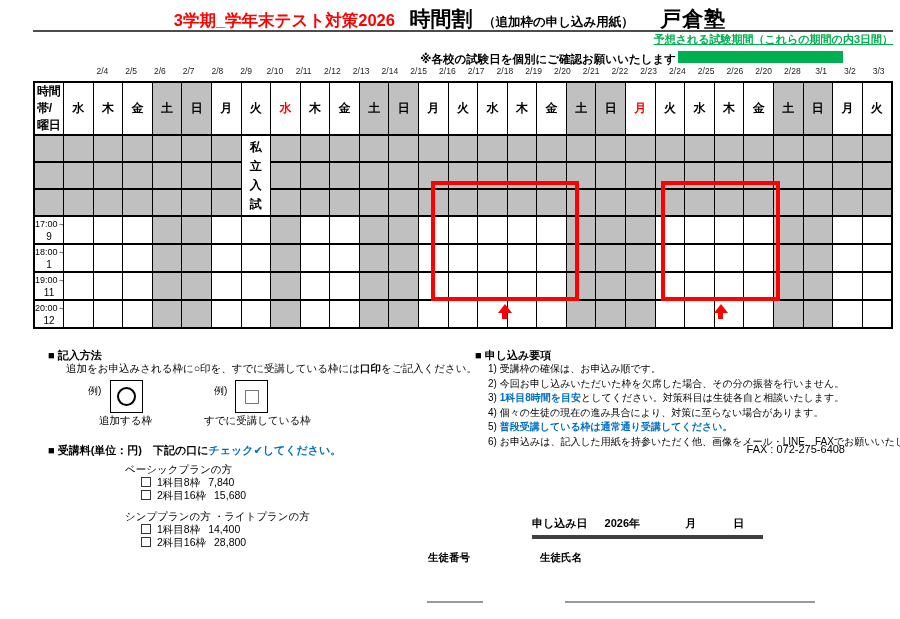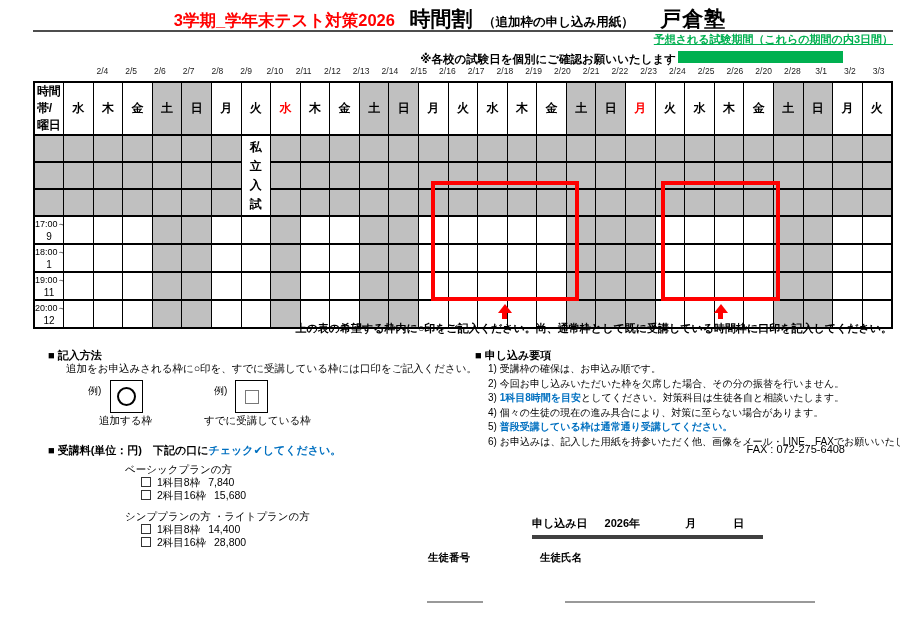--- a/index.html
+++ b/index.html
@@ -45,21 +45,21 @@
   .arrow { width:14px; }
   .arrow .tri { width:0; height:0; border-left:7px solid transparent; border-right:7px solid transparent; border-bottom:9px solid #FF0000; }
   .arrow .stem { width:5px; height:6px; background:#FF0000; margin:0 auto; }
 
   .table-note { top:321px; right:8px; font-size:11px; font-weight:bold; white-space:nowrap; }
 
   
   .sec-head { font-size:11px; font-weight:bold; white-space:nowrap; }
   .howto-head { left:48px; top:348px; }
   .howto-body { left:66px; top:362px; font-size:10.5px; white-space:nowrap; }
-  .b { font-weight:normal; }
+  .b { font-weight:bold; }
   .ex-label { font-size:10px; }
   .ex-box { width:33px; height:33px; border:1px solid #000; display:flex; align-items:center; justify-content:center; }
   .ex-circle { width:19px; height:19px; border:2.5px solid #000; border-radius:50%; }
   .ex-square { width:14px; height:14px; border:1px solid #777; }
   .ex-caption { font-size:10.5px; white-space:nowrap; }
 
   .fee-head { left:48px; top:443px; }
   .blue { color:#0070C0; font-weight:bold; }
   .plans { left:125px; top:462px; font-size:10.5px; }
   .plan { margin-bottom:8px; }
@@ -395,21 +395,20 @@
             <td class="w"></td>
             <td class="g"></td>
             <td class="g"></td>
             <td class="w"></td>
             <td class="w"></td>
           </tr>
         </tbody>
       </table>
   </div>
 
-  <div class="abs table-note">上の表の希望する枠内に○印をご記入ください。尚、通常枠として既に受講している時間枠に口印を記入してください。</div>
 
   <div class="abs sec-head howto-head">■ 記入方法</div>
   <div class="abs howto-body">
     <span>追加をお申込みされる枠に○印を、すでに受講している枠には</span><span class="b">口印</span><span>をご記入ください。</span>
   </div>
   <div class="abs ex-label" style="left:88px;top:384px;">例)</div>
   <div class="abs ex-box" style="left:110px;top:380px;">
     <div class="ex-circle"></div>
   </div>
   <div class="abs ex-caption" style="left:99px;top:414px;">追加する枠</div>

